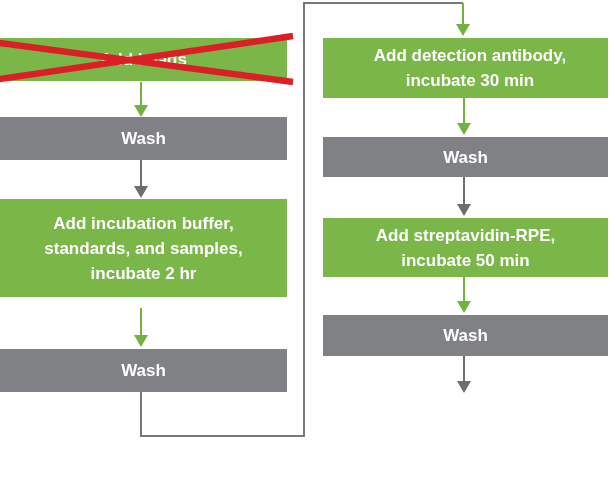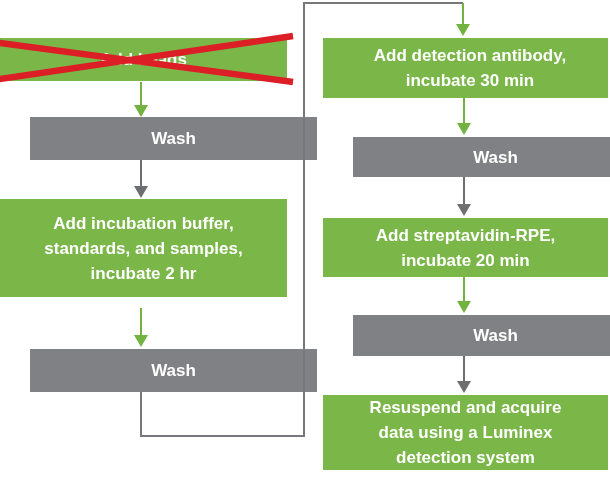--- a/index.html
+++ b/index.html
@@ -18,21 +18,21 @@
     justify-content: center;
     text-align: center;
     color: #ffffff;
     font-weight: bold;
     font-size: 17px;
     line-height: 25px;
     white-space: pre-line;
     box-sizing: border-box;
   }
   .box.green { background: #7AB648; }
-  .box.gray  { background: #808184; margin-left: 30px; }
+  .box.gray  { background: #808184; }
 
   .left-col  { left: 0;     width: 287px; }
   .right-col { left: 323px; width: 285px; }
 
   .overlay {
     position: absolute;
     left: 0; top: 0;
     width: 610px; height: 485px;
     pointer-events: none;
   }
@@ -54,27 +54,24 @@
 incubate 2 hr</div>
 
   <div class="box gray left-col" style="top:349px; height:43px;">Wash</div>
 
   <div class="box green right-col" style="top:38px; height:60px;padding-left:9px;">Add detection antibody,
 incubate 30 min</div>
 
   <div class="box gray right-col" style="top:137px; height:40px;">Wash</div>
 
   <div class="box green right-col" style="top:218px; height:59px;">Add streptavidin-RPE,
-incubate 20 min</div>
+incubate 50 min</div>
 
   <div class="box gray right-col" style="top:315px; height:41px;">Wash</div>
 
-  <div class="box green right-col" style="top:395px; height:75px;">Resuspend and acquire
-data using a Luminex
-detection system</div>
 
   <svg class="overlay" viewBox="0 0 610 485">
 
     <g>
       <line class="shaft" x1="141" y1="82" x2="141" y2="106" stroke="#72B23F"></line>
       <polygon points="134,105 148,105 141,117" fill="#72B23F"></polygon>
     </g>
     <g>
       <line class="shaft" x1="141" y1="160" x2="141" y2="187" stroke="#6D6E71"></line>
       <polygon points="134,186 148,186 141,198" fill="#6D6E71"></polygon>

